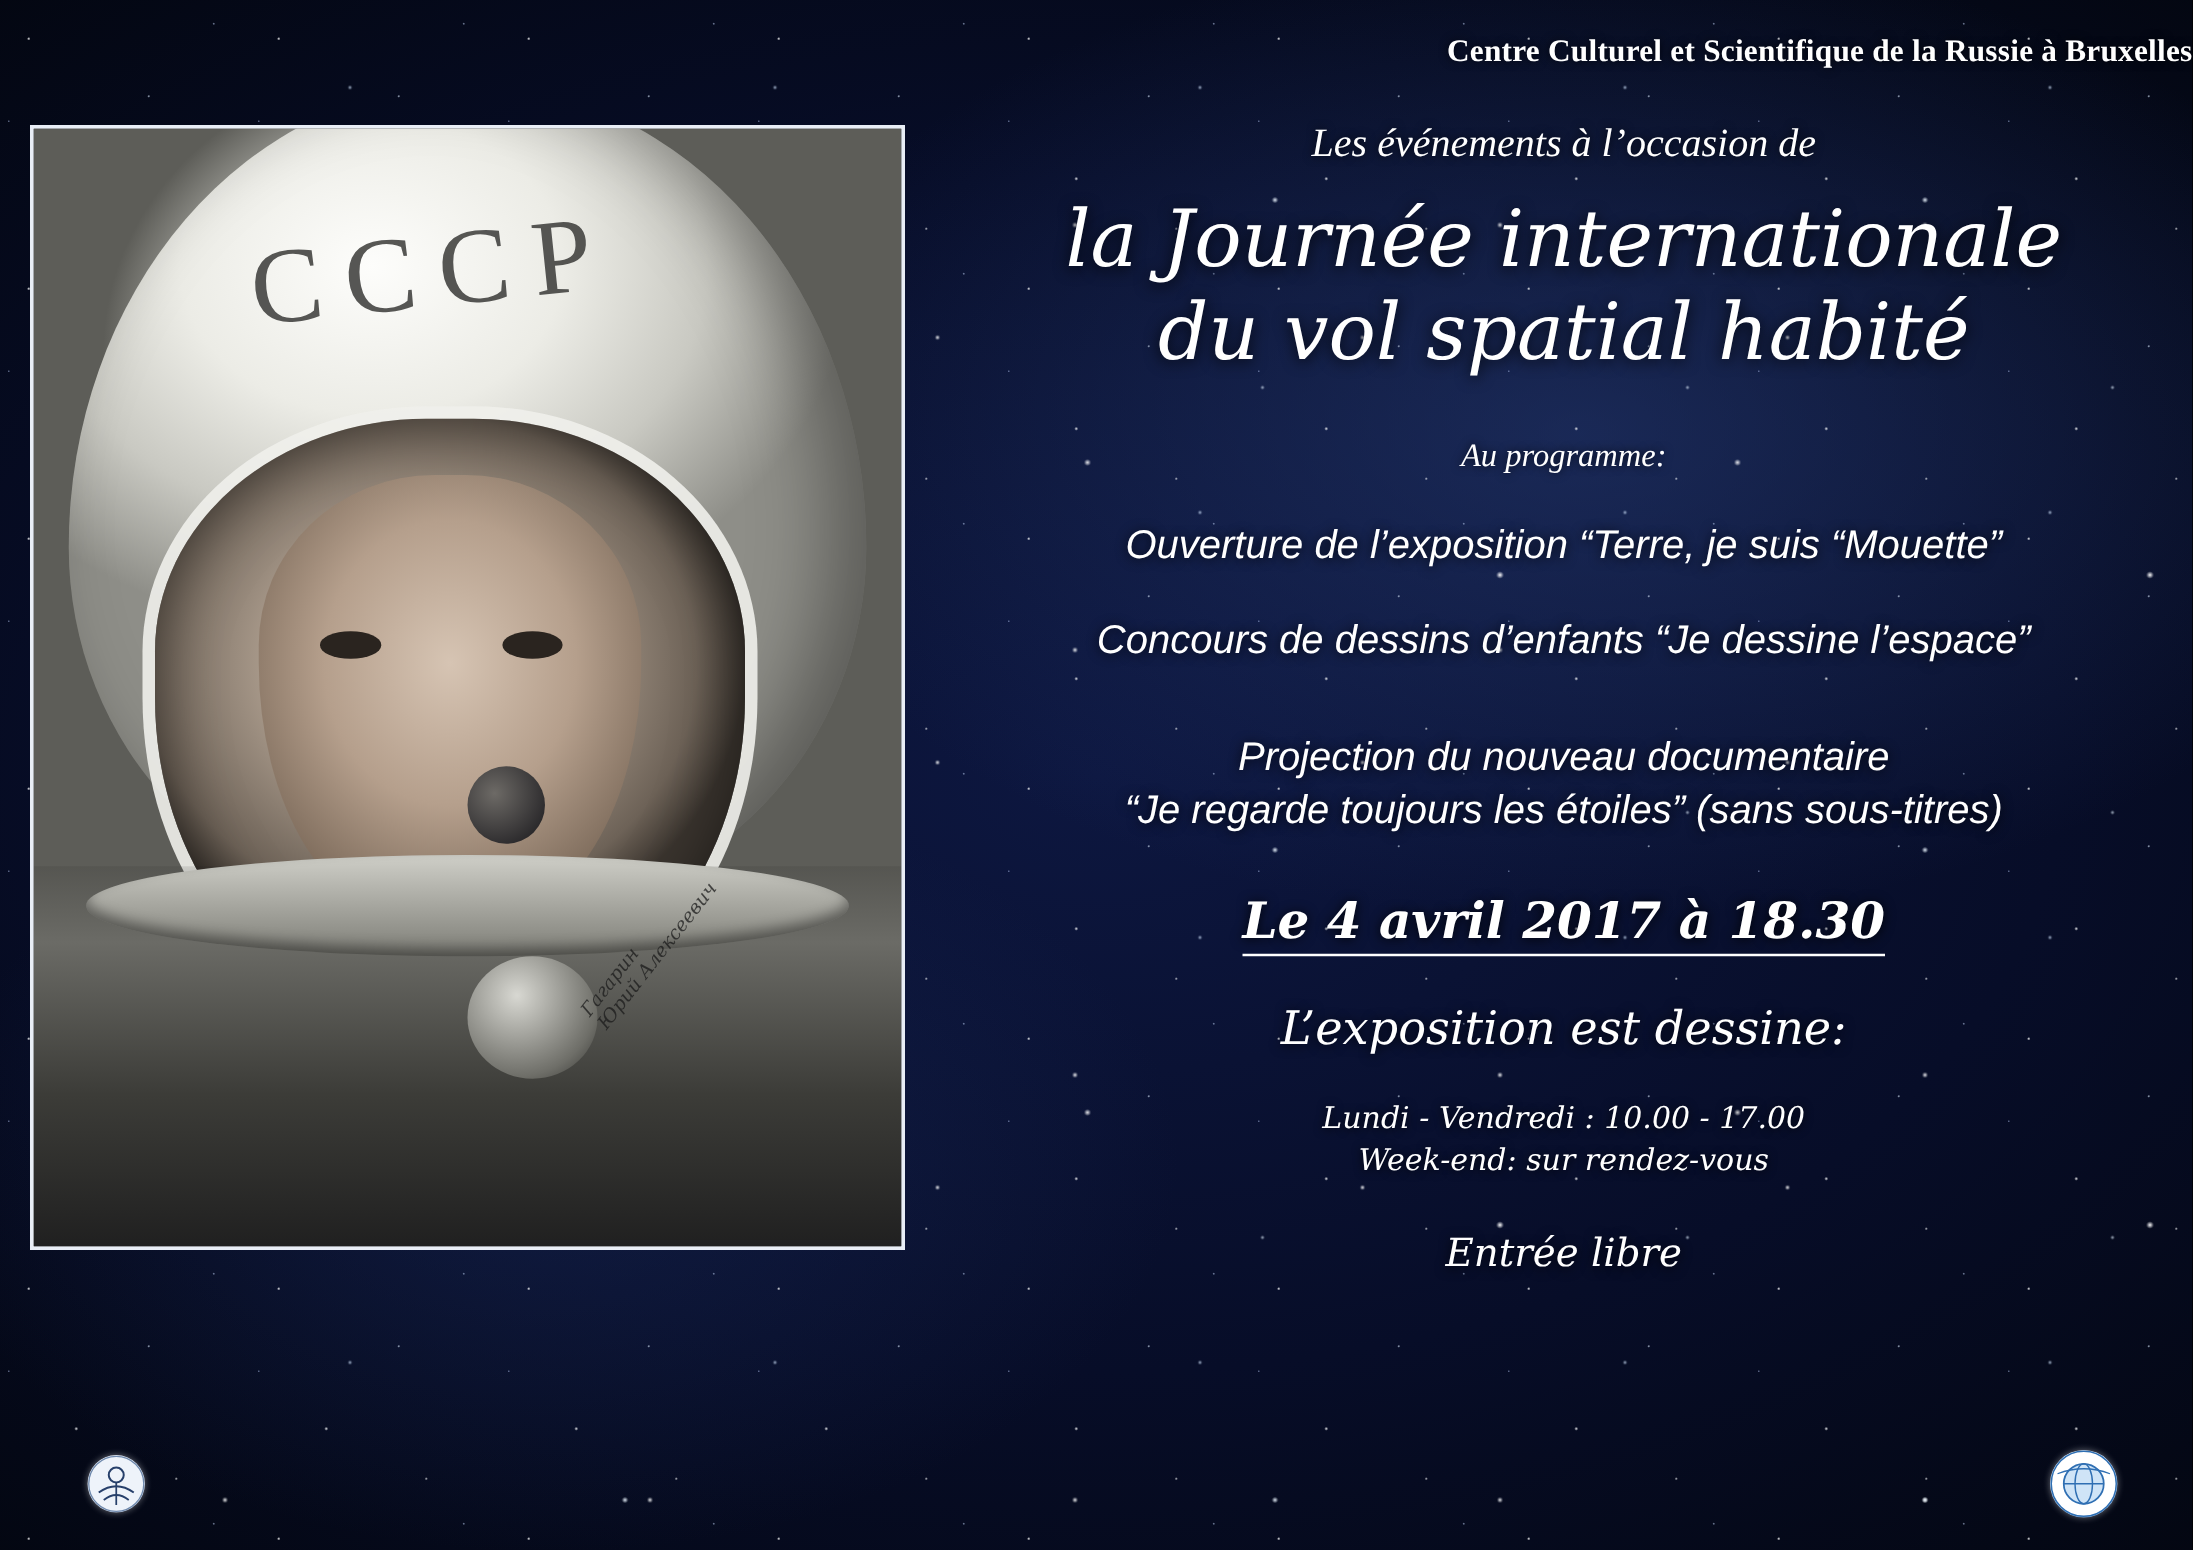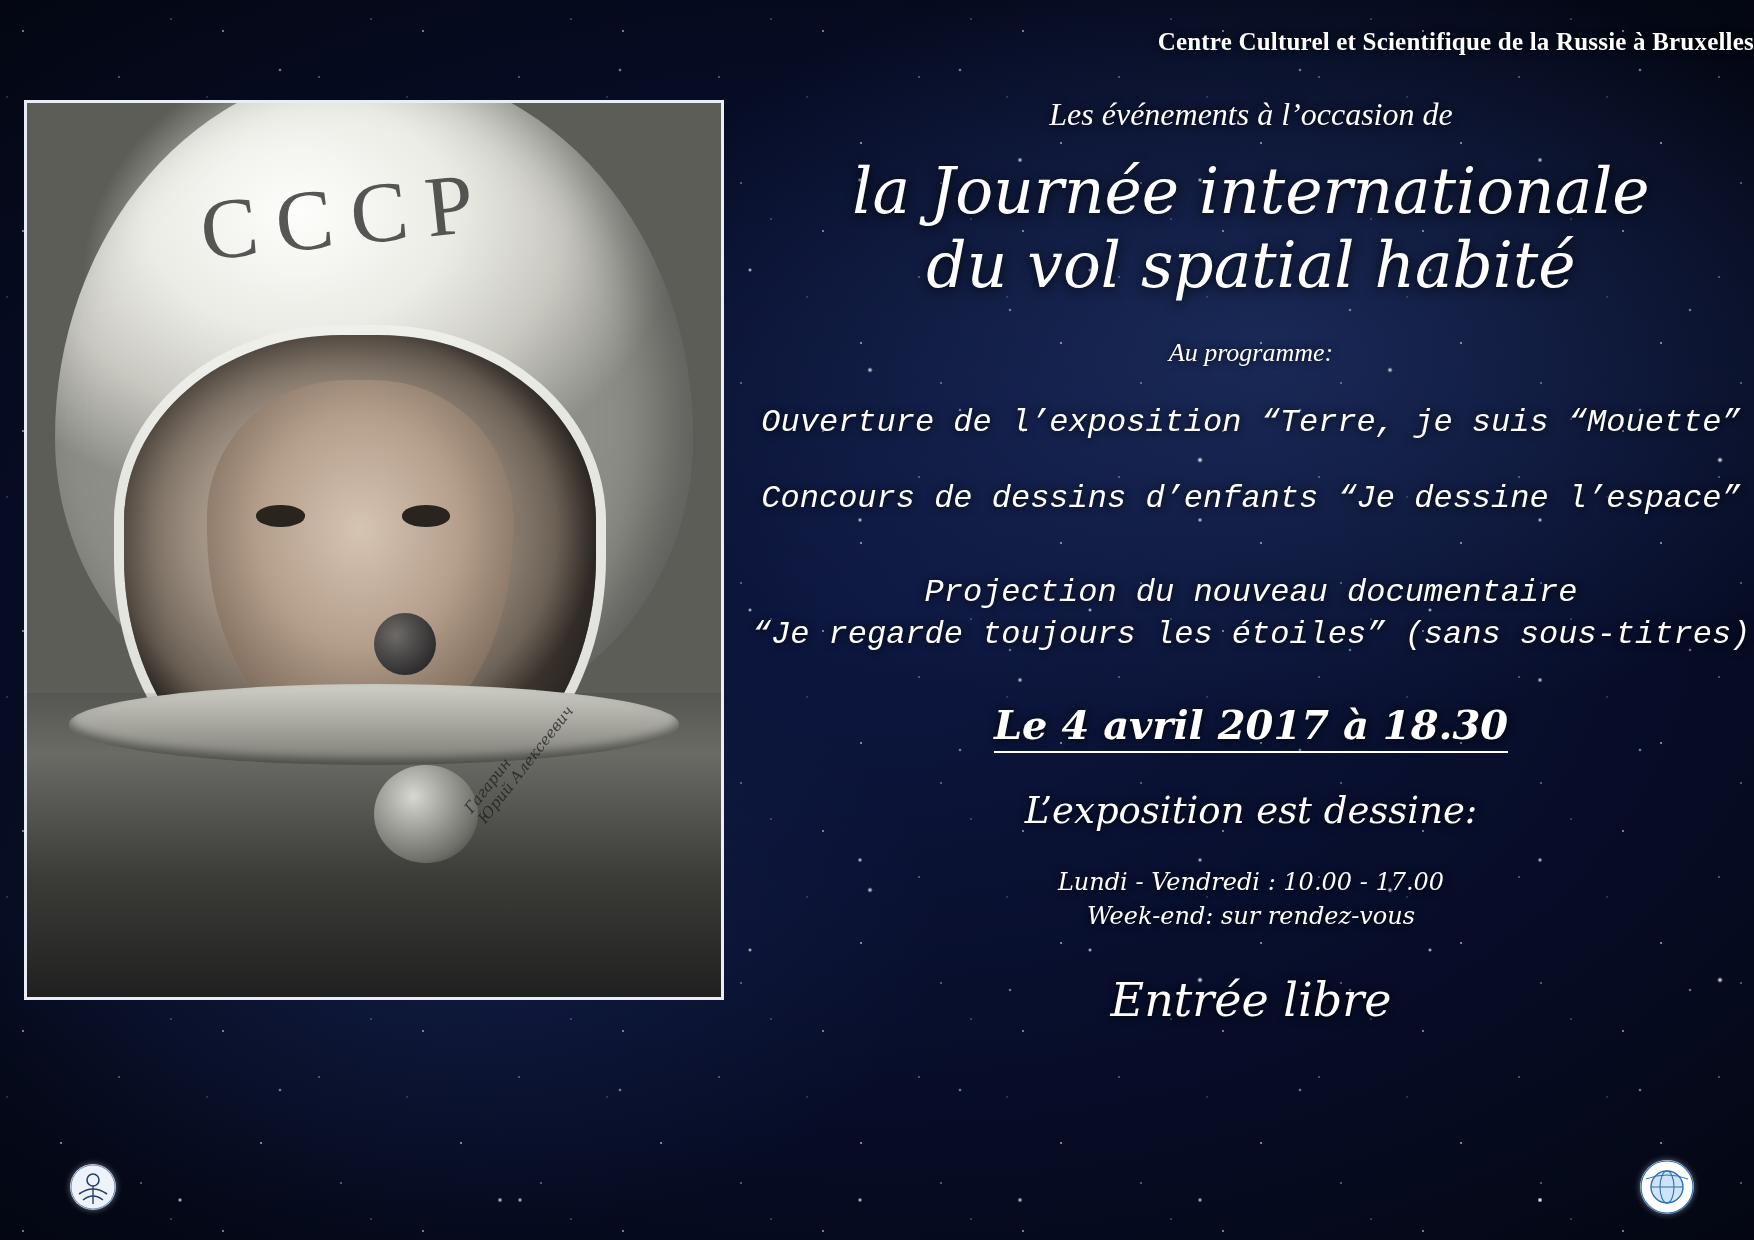--- a/index.html
+++ b/index.html
@@ -214,25 +214,25 @@
     font-style: italic;
     font-size: 63px;
     line-height: 1.18;
     margin-top: 22px;
     text-shadow: 0 2px 12px rgba(0,0,0,0.85);
   }
   .programme-label {
     font-family: "Liberation Serif", serif;
     font-style: italic;
     font-size: 26px;
-    margin-top: 34px;
+    margin-top: 46px;
     text-shadow: 0 0 8px rgba(0,0,0,0.8);
   }
   .prog-item {
-    font-family: Liberation Mono, monospace;
+    font-family: Liberation Sans, sans-serif;
     font-style: italic;
     font-size: 32px;
     line-height: 1.32;
     margin-top: 34px;
     text-shadow: 0 1px 9px rgba(0,0,0,0.85);
   }
   .prog-item.two-line { margin-top: 52px; }
   .date {
     font-family: "DejaVu Serif", serif;
     font-style: italic;
@@ -256,21 +256,21 @@
     font-family: "DejaVu Serif", serif;
     font-style: italic;
     font-size: 24px;
     line-height: 1.42;
     margin-top: 30px;
     text-shadow: 0 1px 8px rgba(0,0,0,0.85);
   }
   .free {
     font-family: "DejaVu Serif", serif;
     font-style: italic;
-    font-size: 46px;
+    font-size: 31px;
     margin-top: 40px;
     text-shadow: 0 1px 9px rgba(0,0,0,0.85);
   }
 
   
   .footer {
     position: absolute;
     left: 0;
     bottom: 14px;
     width: 1754px;

